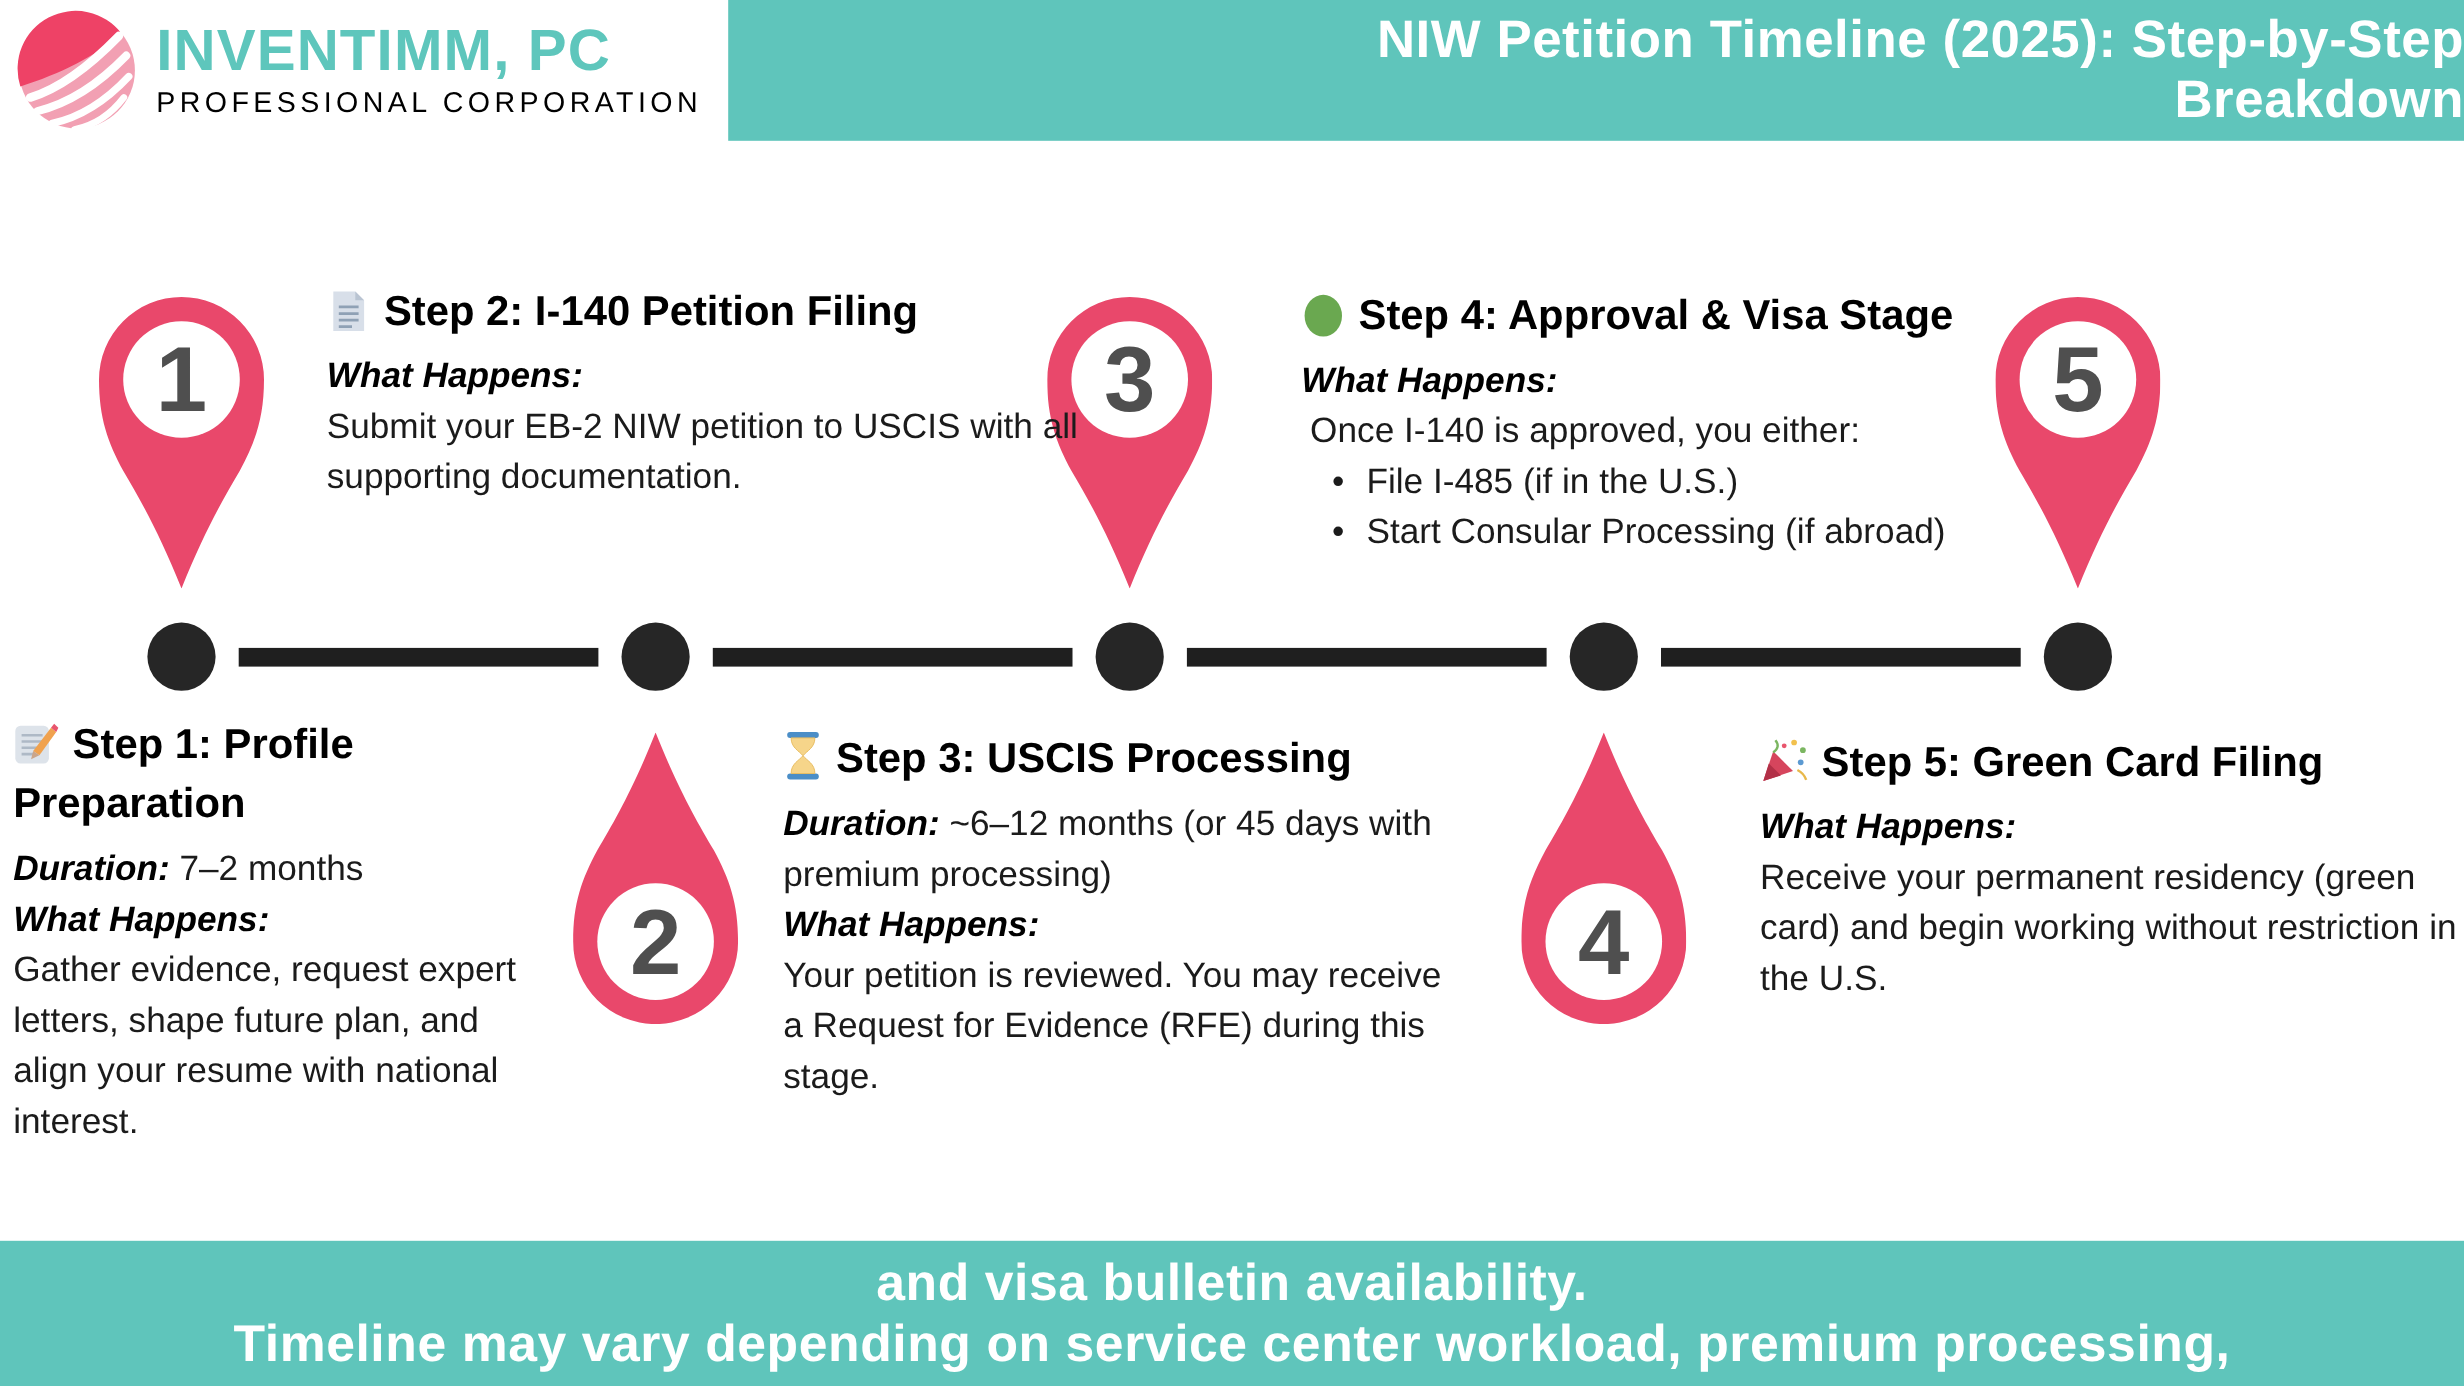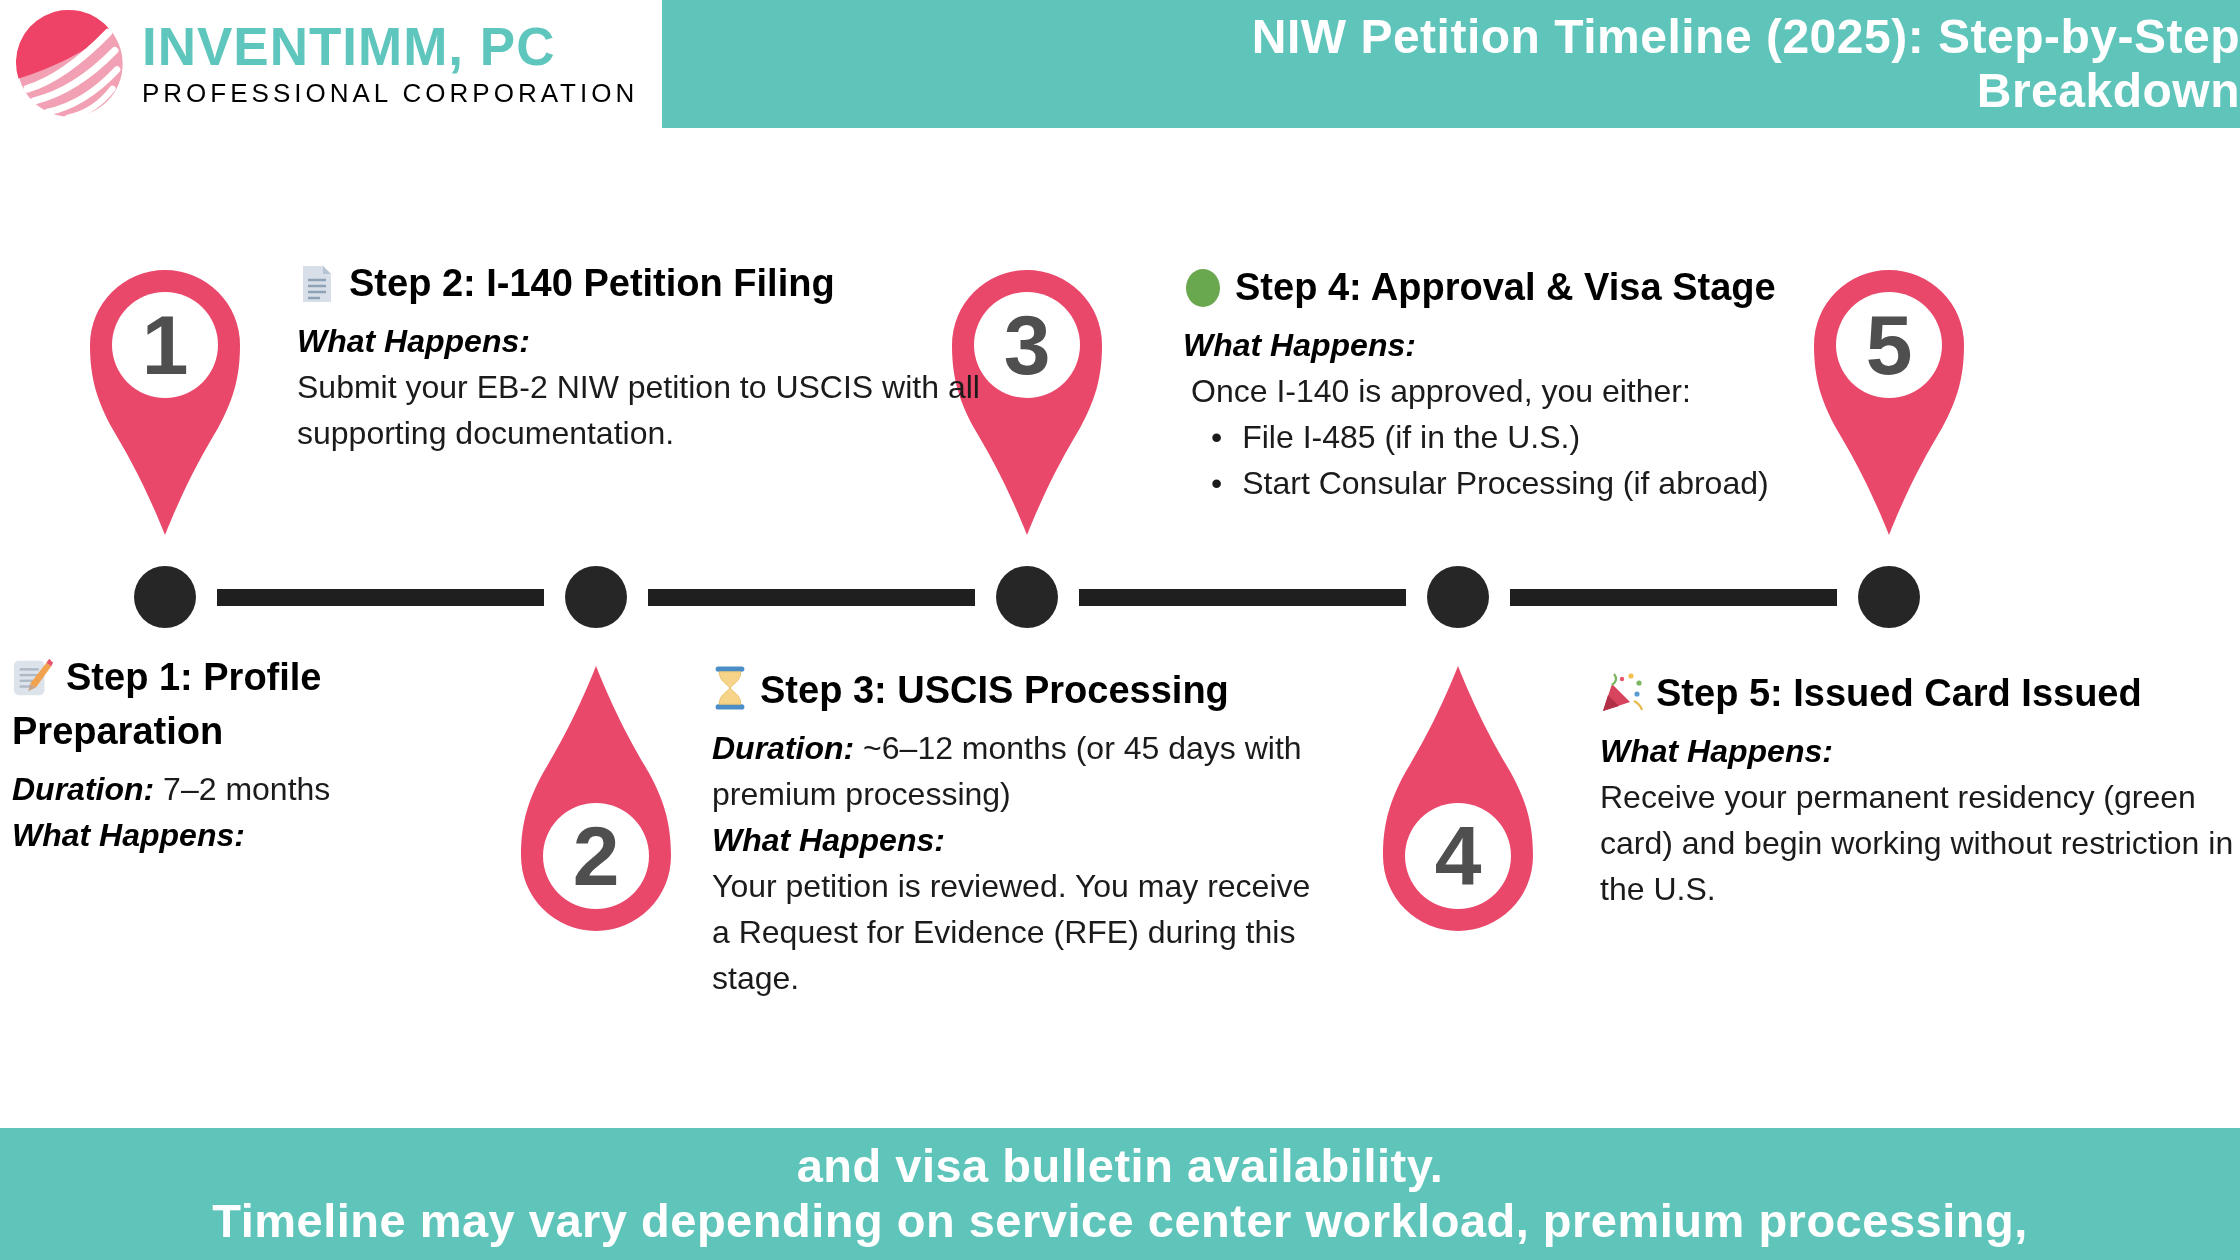--- a/index.html
+++ b/index.html
@@ -149,20 +149,21 @@
         <polygon points="19,29 36,7 41,11 25,33" fill="#f0a24f"></polygon>
         <polygon points="36,7 39,3 43,7 41,11" fill="#e8556d"></polygon>
         <polygon points="19,29 17,37 25,33" fill="#caa58a"></polygon>
       </svg><span>Step 1: Profile Preparation</span>
     </div>
     <div>
       <span class="label-bi">Duration:</span>
       <span>7–2 months</span>
     </div>
     <div><span class="label-bi">What Happens:</span></div>
+    <div>Gather evidence, request expert letters, shape future plan, and align your resume with national interest.</div>
   </div>
 
   <div class="step-block" style="left:712px;top:663px;width:620px;">
     <div class="step-title">
       <svg class="ticon" width="36" height="46" viewBox="0 0 40 48">
         <rect x="4" y="0" width="32" height="6" rx="3" fill="#4b8ec7"></rect>
         <rect x="4" y="42" width="32" height="6" rx="3" fill="#4b8ec7"></rect>
         <path d="M8 6 h24 c0 10 -8 13 -12 18 c4 5 12 8 12 18 h-24 c0 -10 8 -13 12 -18 c-4 -5 -12 -8 -12 -18 z" fill="#f6d58a" stroke="#e8bd62" stroke-width="1"></path>
       </svg><span>Step 3: USCIS Processing</span>
     </div>
@@ -178,21 +179,21 @@
     <div class="step-title">
       <svg class="ticon" width="44" height="44" viewBox="0 0 44 44">
         <polygon points="3,41 12,14 30,32" fill="#d6455d"></polygon>
         <polygon points="3,41 8,25 19,36" fill="#b23047"></polygon>
         <circle cx="31" cy="6" r="2.6" fill="#f2c14e"></circle>
         <circle cx="39" cy="13" r="2.6" fill="#7bb661"></circle>
         <circle cx="37" cy="24" r="2.6" fill="#5c9ad2"></circle>
         <circle cx="22" cy="9" r="2.2" fill="#e8556d"></circle>
         <path d="M14 4 q5 6 -2 11" stroke="#7bb661" stroke-width="2.2" fill="none"></path>
         <path d="M34 31 q6 3 8 9" stroke="#e8b84b" stroke-width="2.2" fill="none"></path>
-      </svg><span>Step 5: Issued Card Issued</span>
+      </svg><span>Step 5: Green Card Filing</span>
     </div>
     <div><span class="label-bi">What Happens:</span></div>
     <div>Receive your permanent residency (green card) and begin working without restriction in the U.S.</div>
   </div>
 
   <div class="footer-bar">
     <div class="footer-text">and visa bulletin availability.</div>
     <div class="footer-text">Timeline may vary depending on service center workload, premium processing,</div>
   </div>
 

